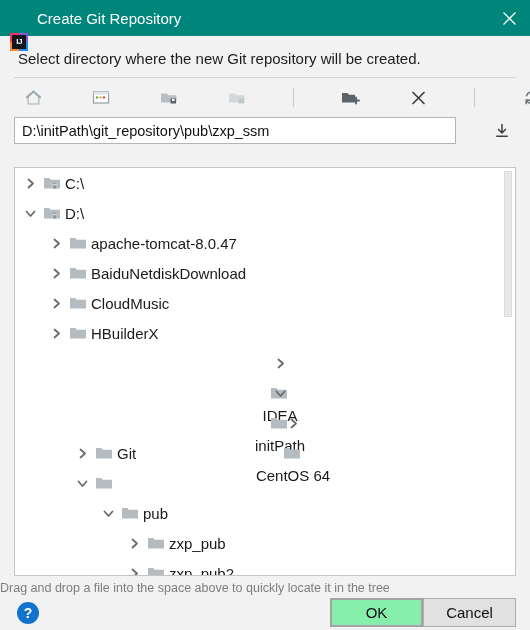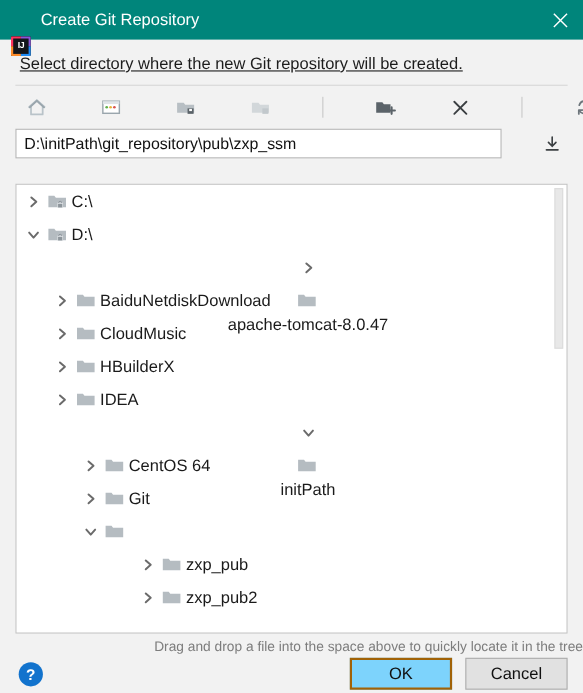--- a/index.html
+++ b/index.html
@@ -65,21 +65,20 @@
     display: flex; align-items: center; justify-content: center;
     flex: 0 0 auto; cursor: pointer;
   }
   .close-btn svg { display: block; }
 
   
   .prompt {
     font-size: 15px; color: #1c1c1c;
     padding: 14px 16px 10px 18px;
     flex: 0 0 auto;
-    text-decoration: underline;
   }
 
   
   .toolbar-wrap {
     padding: 0 14px;
     flex: 0 0 auto;
   }
   .toolbar {
     border-top: 1px solid #d6d6d6;
     height: 38px;
@@ -177,26 +176,25 @@
     position: absolute; right: 2px;
     width: 8px;
     background: #e8e8e8;
     border: 1px solid #dcdcdc;
     box-sizing: border-box;
     cursor: pointer;
   }
 
   
   .hint {
-    text-align: right;
+    text-align: left;
     font-size: 12.5px;
     color: #7d7d7d;
     padding-top: 5px;
     flex: 0 0 auto;
-    padding-left: 13px;
   }
 
   
   .footer {
     flex: 1 1 auto;
     display: flex; align-items: center;
     padding: 0 14px 0 14px;
     position: relative;
   }
   .help-btn {
@@ -216,24 +214,24 @@
     background: #e1e1e1;
     border: 1px solid #adadad;
     font-size: 15px; color: #111111;
     display: flex; align-items: center; justify-content: center;
     cursor: pointer; flex: 0 0 auto;
     font-family: "Liberation Sans", sans-serif;
     box-sizing: border-box;
     border-radius: 0;
   }
   .btn.default {
-    border: 2px solid #a16207;
-    background: #7dd3fc;
-  }
-  .btn + .btn { margin-left: 12px; }
+    border: 2px solid #a3a3a3;
+    background: #86efac;
+  }
+  .btn + .btn { }
 
   .watermark {
     position: absolute;
     left: 284px; top: 601px;
     font-size: 15px;
     color: #dcdcdc;
     white-space: nowrap;
     pointer-events: none;
     font-family: "Liberation Sans", sans-serif;
   }
@@ -377,135 +375,148 @@
           <div class="folder-ico">
             <svg width="18" height="16" viewBox="0 0 18 16">
               <path d="M1 3 L6.4 3 L7.8 4.8 L17 4.8 L17 13.4 L1 13.4 Z" fill="#b5bcc1"></path>
               <rect x="9.2" y="9.2" width="5" height="4.6" fill="#dfe3e6"></rect>
               <path d="M10.3 9.4 a1.4 1.4 0 0 1 2.8 0" fill="none" stroke="#8d959b" stroke-width="0.9"></path>
               <rect x="9.8" y="10.3" width="3.8" height="3.3" fill="#8d959b"></rect>
             </svg>
           </div>
           <span class="label">D:\</span>
         </div>
+        <div class="row" style="padding-left: 30px;">
+          <div class="twisty">
+            <svg width="11" height="11" viewBox="0 0 11 11">
+              <path fill="none" stroke="#6b6b6b" stroke-width="1.8" stroke-linecap="round" stroke-linejoin="round" d="M3.5 1.5 L8 5.5 L3.5 9.5"></path>
+            </svg>
+          </div>
+          <div class="folder-ico">
+            <svg width="18" height="16" viewBox="0 0 18 16">
+              <path d="M1 3 L6.4 3 L7.8 4.8 L17 4.8 L17 13.4 L1 13.4 Z" fill="#b5bcc1"></path>
+            </svg>
+          </div>
+          <span class="label">apache-tomcat-8.0.47</span>
+        </div>
+        <div class="row" style="padding-left: 30px;">
+          <div class="twisty">
+            <svg width="11" height="11" viewBox="0 0 11 11">
+              <path fill="none" stroke="#6b6b6b" stroke-width="1.8" stroke-linecap="round" stroke-linejoin="round" d="M3.5 1.5 L8 5.5 L3.5 9.5"></path>
+            </svg>
+          </div>
+          <div class="folder-ico">
+            <svg width="18" height="16" viewBox="0 0 18 16">
+              <path d="M1 3 L6.4 3 L7.8 4.8 L17 4.8 L17 13.4 L1 13.4 Z" fill="#b5bcc1"></path>
+            </svg>
+          </div>
+          <span class="label">BaiduNetdiskDownload</span>
+        </div>
+        <div class="row" style="padding-left: 30px;">
+          <div class="twisty">
+            <svg width="11" height="11" viewBox="0 0 11 11">
+              <path fill="none" stroke="#6b6b6b" stroke-width="1.8" stroke-linecap="round" stroke-linejoin="round" d="M3.5 1.5 L8 5.5 L3.5 9.5"></path>
+            </svg>
+          </div>
+          <div class="folder-ico">
+            <svg width="18" height="16" viewBox="0 0 18 16">
+              <path d="M1 3 L6.4 3 L7.8 4.8 L17 4.8 L17 13.4 L1 13.4 Z" fill="#b5bcc1"></path>
+            </svg>
+          </div>
+          <span class="label">CloudMusic</span>
+        </div>
+        <div class="row" style="padding-left: 30px;">
+          <div class="twisty">
+            <svg width="11" height="11" viewBox="0 0 11 11">
+              <path fill="none" stroke="#6b6b6b" stroke-width="1.8" stroke-linecap="round" stroke-linejoin="round" d="M3.5 1.5 L8 5.5 L3.5 9.5"></path>
+            </svg>
+          </div>
+          <div class="folder-ico">
+            <svg width="18" height="16" viewBox="0 0 18 16">
+              <path d="M1 3 L6.4 3 L7.8 4.8 L17 4.8 L17 13.4 L1 13.4 Z" fill="#b5bcc1"></path>
+            </svg>
+          </div>
+          <span class="label">HBuilderX</span>
+        </div>
         <div class="row" style="padding-left: 30px; flex-direction: column;">
           <div class="twisty">
             <svg width="11" height="11" viewBox="0 0 11 11">
               <path fill="none" stroke="#6b6b6b" stroke-width="1.8" stroke-linecap="round" stroke-linejoin="round" d="M3.5 1.5 L8 5.5 L3.5 9.5"></path>
             </svg>
           </div>
           <div class="folder-ico">
             <svg width="18" height="16" viewBox="0 0 18 16">
               <path d="M1 3 L6.4 3 L7.8 4.8 L17 4.8 L17 13.4 L1 13.4 Z" fill="#b5bcc1"></path>
             </svg>
           </div>
-          <span class="label">apache-tomcat-8.0.47</span>
-        </div>
-        <div class="row" style="padding-left: 30px;">
-          <div class="twisty">
-            <svg width="11" height="11" viewBox="0 0 11 11">
-              <path fill="none" stroke="#6b6b6b" stroke-width="1.8" stroke-linecap="round" stroke-linejoin="round" d="M3.5 1.5 L8 5.5 L3.5 9.5"></path>
-            </svg>
-          </div>
-          <div class="folder-ico">
-            <svg width="18" height="16" viewBox="0 0 18 16">
-              <path d="M1 3 L6.4 3 L7.8 4.8 L17 4.8 L17 13.4 L1 13.4 Z" fill="#b5bcc1"></path>
-            </svg>
-          </div>
-          <span class="label">BaiduNetdiskDownload</span>
-        </div>
-        <div class="row" style="padding-left: 30px;">
-          <div class="twisty">
-            <svg width="11" height="11" viewBox="0 0 11 11">
-              <path fill="none" stroke="#6b6b6b" stroke-width="1.8" stroke-linecap="round" stroke-linejoin="round" d="M3.5 1.5 L8 5.5 L3.5 9.5"></path>
-            </svg>
-          </div>
-          <div class="folder-ico">
-            <svg width="18" height="16" viewBox="0 0 18 16">
-              <path d="M1 3 L6.4 3 L7.8 4.8 L17 4.8 L17 13.4 L1 13.4 Z" fill="#b5bcc1"></path>
-            </svg>
-          </div>
-          <span class="label">CloudMusic</span>
-        </div>
-        <div class="row" style="padding-left: 30px;">
-          <div class="twisty">
-            <svg width="11" height="11" viewBox="0 0 11 11">
-              <path fill="none" stroke="#6b6b6b" stroke-width="1.8" stroke-linecap="round" stroke-linejoin="round" d="M3.5 1.5 L8 5.5 L3.5 9.5"></path>
-            </svg>
-          </div>
-          <div class="folder-ico">
-            <svg width="18" height="16" viewBox="0 0 18 16">
-              <path d="M1 3 L6.4 3 L7.8 4.8 L17 4.8 L17 13.4 L1 13.4 Z" fill="#b5bcc1"></path>
-            </svg>
-          </div>
-          <span class="label">HBuilderX</span>
-        </div>
-        <div class="row" style="padding-left: 30px;">
-          <div class="twisty">
-            <svg width="11" height="11" viewBox="0 0 11 11">
-              <path fill="none" stroke="#6b6b6b" stroke-width="1.8" stroke-linecap="round" stroke-linejoin="round" d="M3.5 1.5 L8 5.5 L3.5 9.5"></path>
-            </svg>
-          </div>
-          <div class="folder-ico">
-            <svg width="18" height="16" viewBox="0 0 18 16">
-              <path d="M1 3 L6.4 3 L7.8 4.8 L17 4.8 L17 13.4 L1 13.4 Z" fill="#b5bcc1"></path>
-            </svg>
-          </div>
           <span class="label">IDEA</span>
         </div>
         <div class="row" style="padding-left: 30px; flex-direction: column;">
           <div class="twisty">
             <svg width="11" height="11" viewBox="0 0 11 11">
               <path fill="none" stroke="#6b6b6b" stroke-width="1.8" stroke-linecap="round" stroke-linejoin="round" d="M1.5 3.5 L5.5 8 L9.5 3.5"></path>
             </svg>
           </div>
           <div class="folder-ico">
             <svg width="18" height="16" viewBox="0 0 18 16">
               <path d="M1 3 L6.4 3 L7.8 4.8 L17 4.8 L17 13.4 L1 13.4 Z" fill="#b5bcc1"></path>
             </svg>
           </div>
           <span class="label">initPath</span>
         </div>
+        <div class="row" style="padding-left: 56px; flex-direction: column;">
+          <div class="twisty">
+            <svg width="11" height="11" viewBox="0 0 11 11">
+              <path fill="none" stroke="#6b6b6b" stroke-width="1.8" stroke-linecap="round" stroke-linejoin="round" d="M3.5 1.5 L8 5.5 L3.5 9.5"></path>
+            </svg>
+          </div>
+          <div class="folder-ico">
+            <svg width="18" height="16" viewBox="0 0 18 16">
+              <path d="M1 3 L6.4 3 L7.8 4.8 L17 4.8 L17 13.4 L1 13.4 Z" fill="#b5bcc1"></path>
+            </svg>
+          </div>
+          <span class="label">CentOS 64</span>
+        </div>
         <div class="row" style="padding-left: 56px;">
           <div class="twisty">
             <svg width="11" height="11" viewBox="0 0 11 11">
               <path fill="none" stroke="#6b6b6b" stroke-width="1.8" stroke-linecap="round" stroke-linejoin="round" d="M3.5 1.5 L8 5.5 L3.5 9.5"></path>
             </svg>
           </div>
           <div class="folder-ico">
             <svg width="18" height="16" viewBox="0 0 18 16">
               <path d="M1 3 L6.4 3 L7.8 4.8 L17 4.8 L17 13.4 L1 13.4 Z" fill="#b5bcc1"></path>
             </svg>
           </div>
-          <span class="label">CentOS 64</span>
+          <span class="label">Git</span>
         </div>
         <div class="row" style="padding-left: 56px;">
           <div class="twisty">
             <svg width="11" height="11" viewBox="0 0 11 11">
-              <path fill="none" stroke="#6b6b6b" stroke-width="1.8" stroke-linecap="round" stroke-linejoin="round" d="M3.5 1.5 L8 5.5 L3.5 9.5"></path>
-            </svg>
-          </div>
-          <div class="folder-ico">
-            <svg width="18" height="16" viewBox="0 0 18 16">
-              <path d="M1 3 L6.4 3 L7.8 4.8 L17 4.8 L17 13.4 L1 13.4 Z" fill="#b5bcc1"></path>
-            </svg>
-          </div>
-          <span class="label">Git</span>
-        </div>
-        <div class="row" style="padding-left: 56px;">
-          <div class="twisty">
-            <svg width="11" height="11" viewBox="0 0 11 11">
               <path fill="none" stroke="#6b6b6b" stroke-width="1.8" stroke-linecap="round" stroke-linejoin="round" d="M1.5 3.5 L5.5 8 L9.5 3.5"></path>
             </svg>
           </div>
           <div class="folder-ico">
             <svg width="18" height="16" viewBox="0 0 18 16">
               <path d="M1 3 L6.4 3 L7.8 4.8 L17 4.8 L17 13.4 L1 13.4 Z" fill="#b5bcc1"></path>
             </svg>
           </div>
+        </div>
+        <div class="row" style="padding-left: 82px;">
+          <div class="twisty">
+            <svg width="11" height="11" viewBox="0 0 11 11">
+              <path fill="none" stroke="#6b6b6b" stroke-width="1.8" stroke-linecap="round" stroke-linejoin="round" d="M1.5 3.5 L5.5 8 L9.5 3.5"></path>
+            </svg>
+          </div>
+          <div class="folder-ico">
+            <svg width="18" height="16" viewBox="0 0 18 16">
+              <path d="M1 3 L6.4 3 L7.8 4.8 L17 4.8 L17 13.4 L1 13.4 Z" fill="#b5bcc1"></path>
+            </svg>
+          </div>
+          <span class="label">pub</span>
         </div>
         <div class="row" style="padding-left: 108px;">
           <div class="twisty">
             <svg width="11" height="11" viewBox="0 0 11 11">
               <path fill="none" stroke="#6b6b6b" stroke-width="1.8" stroke-linecap="round" stroke-linejoin="round" d="M3.5 1.5 L8 5.5 L3.5 9.5"></path>
             </svg>
           </div>
           <div class="folder-ico">
             <svg width="18" height="16" viewBox="0 0 18 16">
               <path d="M1 3 L6.4 3 L7.8 4.8 L17 4.8 L17 13.4 L1 13.4 Z" fill="#b5bcc1"></path>

